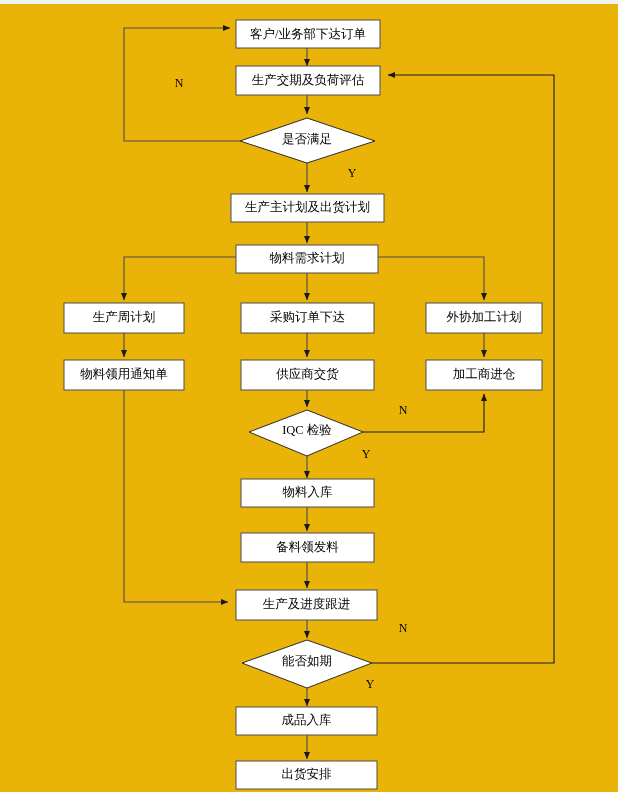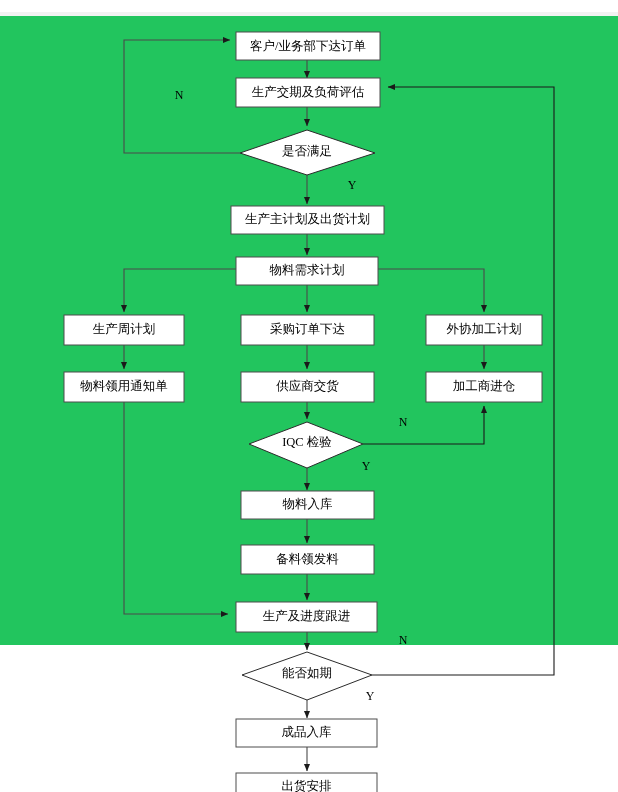--- a/index.html
+++ b/index.html
@@ -9,23 +9,22 @@
   }
   body {
     width: 618px;
     height: 792px;
     font-family: "Liberation Serif", "DejaVu Serif", serif;
     overflow: hidden;
   }
   #flow-root {
     position: relative;
     width: 618px;
-    height: 633px;
-    background: #22c55e;
-    margin-top: 12px;
+    height: 792px;
+    background: #eab308;
   }
   #top-rule {
     position: absolute;
     left: 0; top: 0;
     width: 618px; height: 4px;
     background: #f2f2f2;
   }
   svg#flow-svg {
     position: absolute;
     left: 0; top: 0;

